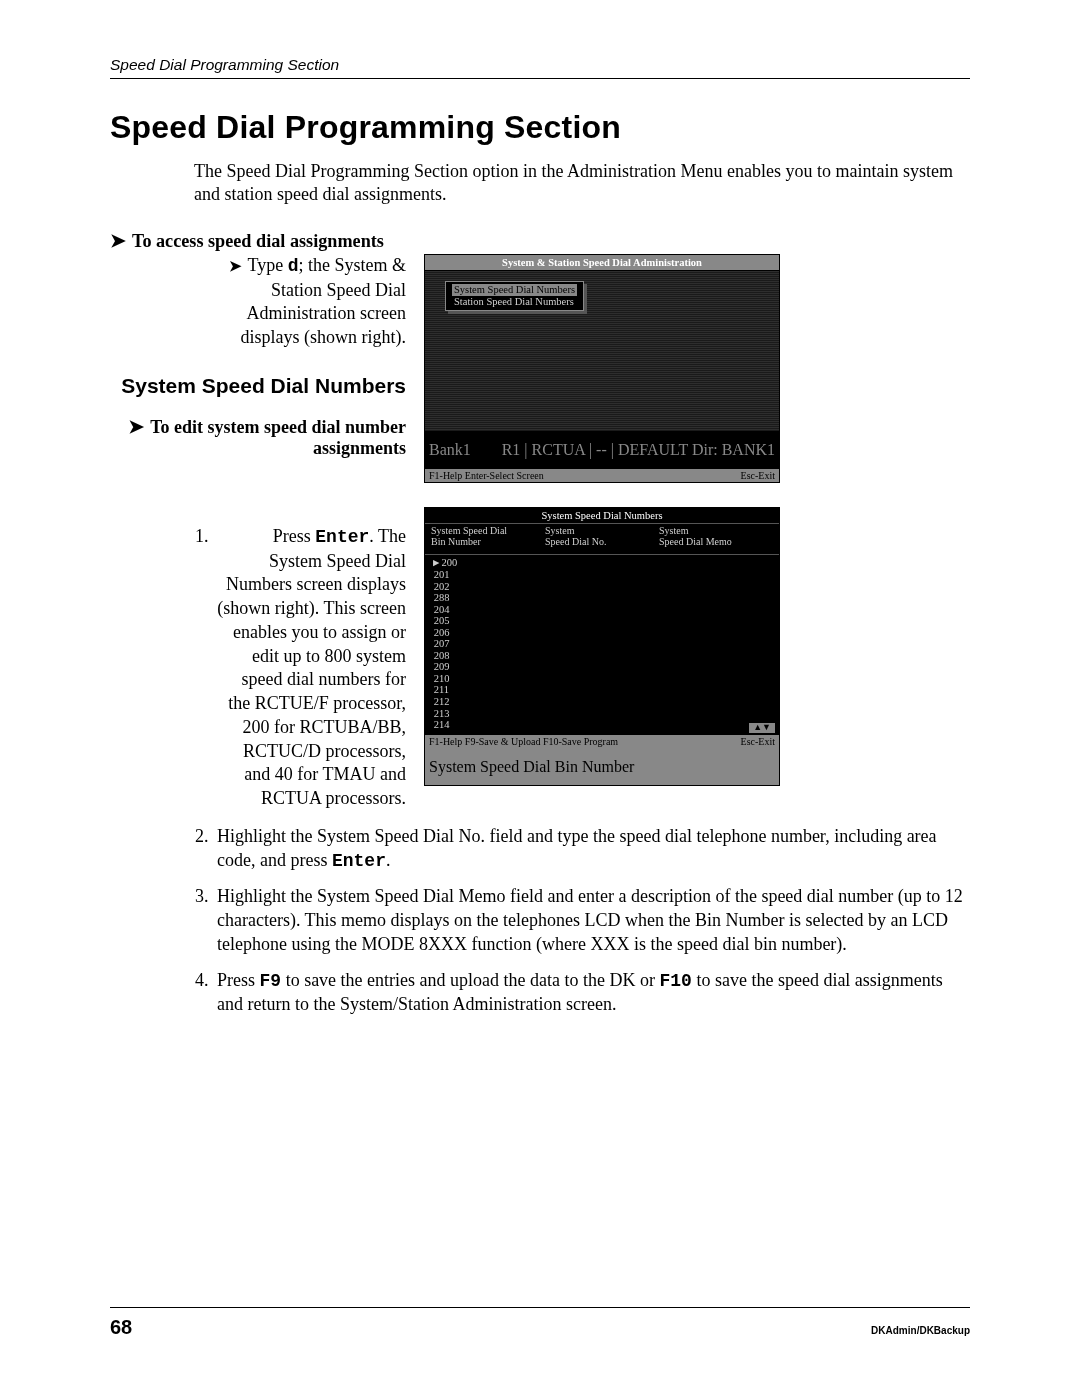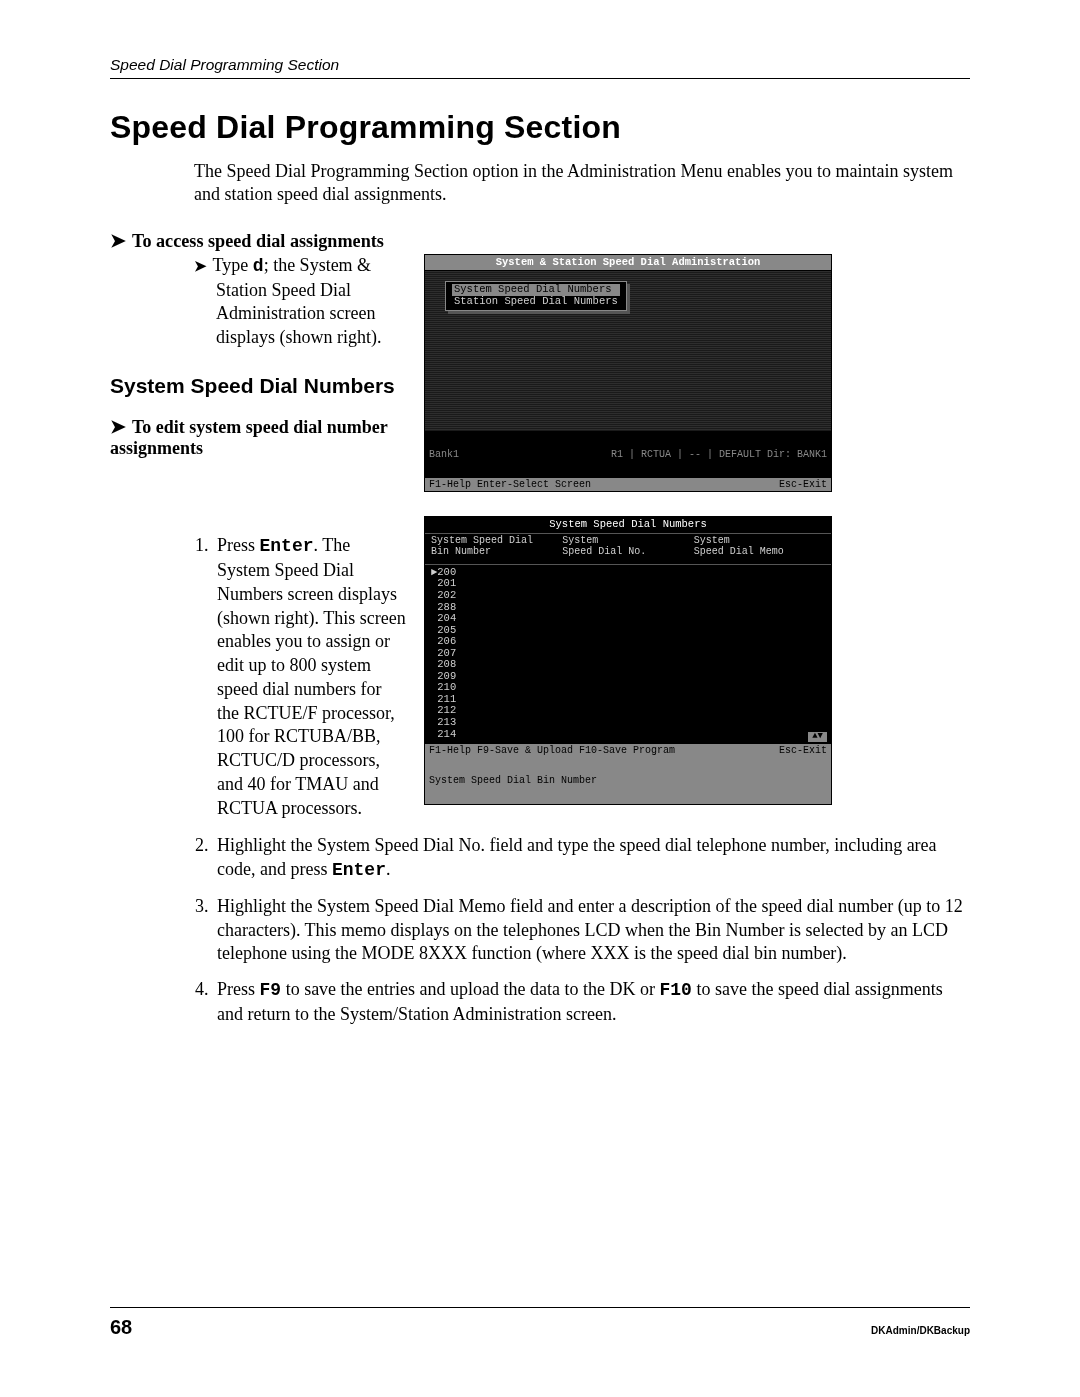--- a/index.html
+++ b/index.html
@@ -54,20 +54,21 @@
     margin-right: 6px;
     font-size: 19px;
   }
   .two-col {
     display: flex;
     gap: 18px;
     align-items: flex-start;
   }
   .left-col {
     flex: 0 0 296px;
+    text-align: right;
   }
   .right-col {
     flex: 1 1 auto;
   }
   .sub-bullet {
     margin-left: 84px;
     font-size: 18px;
     line-height: 1.32;
     text-indent: -22px;
     padding-left: 22px;
@@ -89,24 +90,24 @@
     margin-bottom: 12px;
     list-style-position: outside;
     margin-left: 19px;
     padding-left: 4px;
   }
   .mono-b { font-family: "Courier New", monospace; font-weight: bold; }
   .screenshot {
     border: 1px solid #000;
     background: #d946ef;
     color: #cfcfcf;
-    font-family: Liberation Mono, monospace;
+    font-family: Liberation Serif, serif;
     font-size: 10.5px;
     line-height: 1.1;
-    width: 408px;
+    width: 356px;
     box-sizing: border-box;
     margin-bottom: 16px;
   }
   .ss-title {
     background: #888;
     color: #000;
     text-align: center;
     padding: 2px 0;
     font-weight: bold;
     border-bottom: 1px solid #000;
@@ -134,22 +135,22 @@
   }
   .menu-item.sel {
     background: #888;
     color: #000;
   }
   .ss-status {
     display: flex;
     justify-content: space-between;
     background: #000;
     color: #888;
-    padding: 18px 4px;
-    font-size: 10px;
+    padding: 10px 4px;
+    font-size: 16px;
   }
   .ss-status .right { text-align: right; }
   .ss-help {
     background: #888;
     color: #000;
     padding: 1px 4px;
     font-size: 10px;
     display: flex;
     justify-content: space-between;
     gap: 12px;
@@ -266,21 +267,21 @@
           <span>Esc-Exit</span>
         </div>
       </div>
     </div>
   </div>
 
   <div class="two-col" style="margin-top:8px">
     <div class="left-col" style="flex:0 0 296px">
       <ol class="ol" start="1" style="margin-left:84px">
         <li>
-          <span>Press </span><span class="mono-b">Enter</span><span>. The System Speed Dial Numbers screen displays (shown right). This screen enables you to assign or edit up to 800 system speed dial numbers for the RCTUE/F processor, 100 for RCTUBA/BB, RCTUC/D processors, and 40 for TMAU and RCTUA processors.</span>
+          <span>Press </span><span class="mono-b">Enter</span><span>. The System Speed Dial Numbers screen displays (shown right). This screen enables you to assign or edit up to 800 system speed dial numbers for the RCTUE/F processor, 200 for RCTUBA/BB, RCTUC/D processors, and 40 for TMAU and RCTUA processors.</span>
         </li>
       </ol>
     </div>
     <div class="right-col">
 
       <div class="screenshot" style="min-height:220px">
         <div class="ss2-title">System Speed Dial Numbers</div>
         <div class="ss2-header">
           <div>System Speed Dial
 Bin Number</div>

